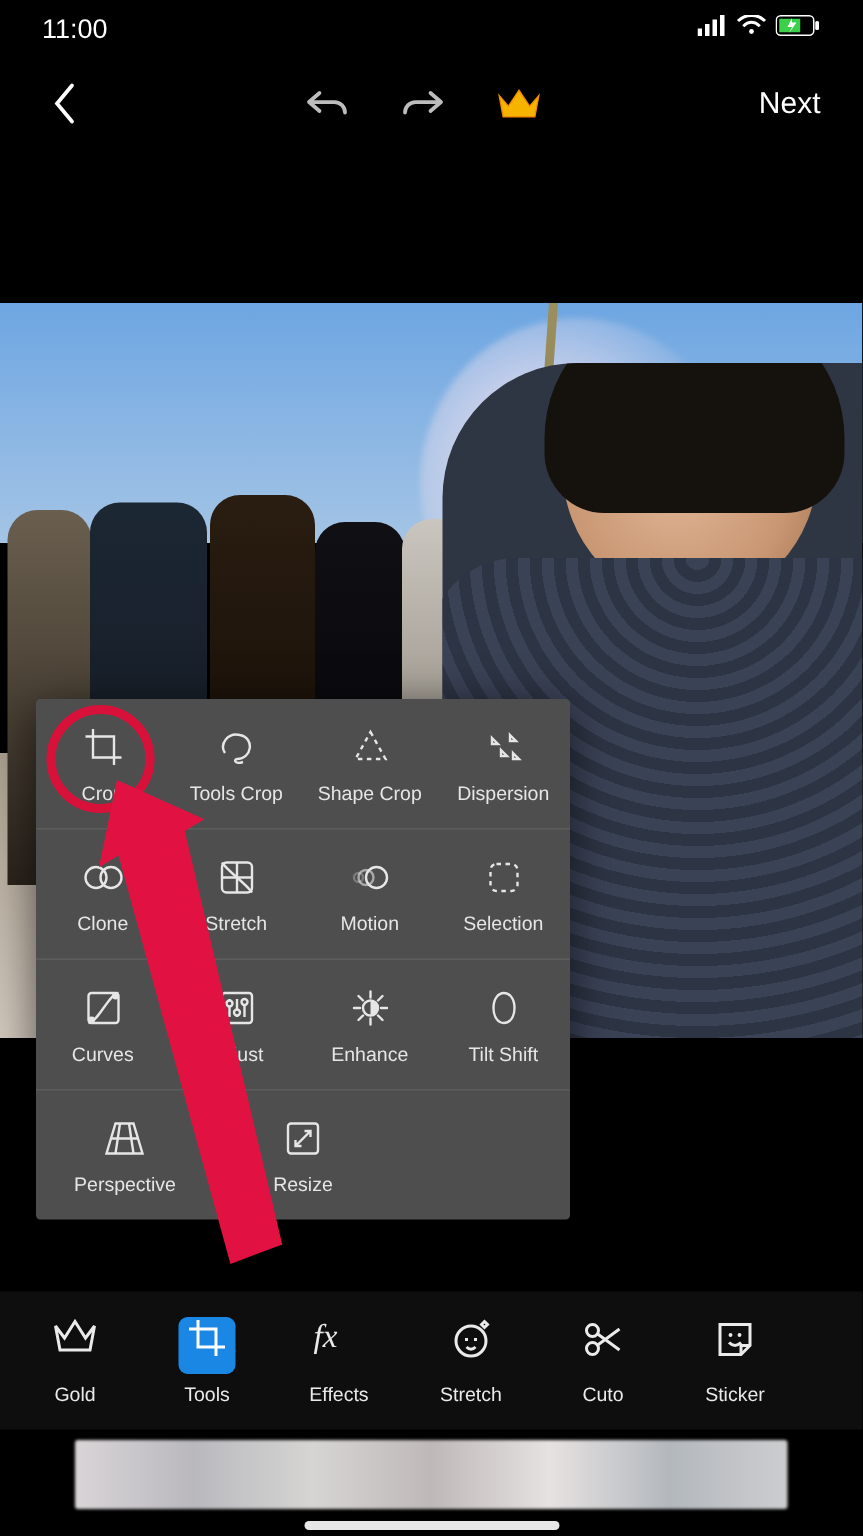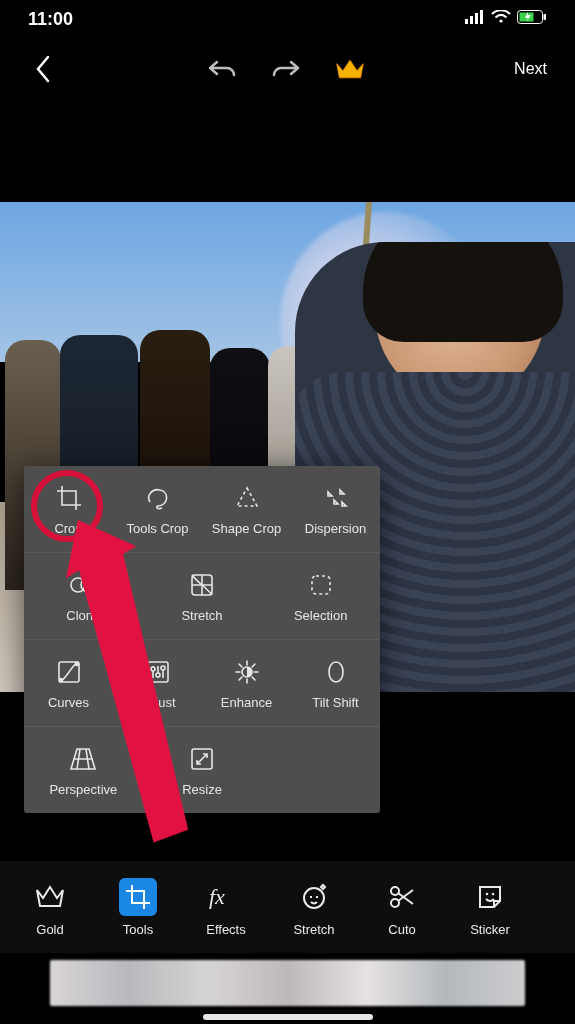--- a/index.html
+++ b/index.html
@@ -9,32 +9,32 @@
     font-family:-apple-system,Helvetica,Arial,sans-serif;
     color:#fff;
     position:relative;
     overflow:hidden;
   }
   
   .status-bar {
     display:flex; justify-content:space-between; align-items:center;
     padding:8px 28px 6px; height:36px;
   }
-  .status-time { font-weight:700; font-size:18px; }
+  .status-time { font-weight:400; font-size:18px; }
   .status-right { display:flex; gap:6px; align-items:center; }
   .status-right span { display:inline-block; }
 
   
   .top-nav {
     display:flex; align-items:center; justify-content:space-between;
     padding:18px 28px 14px;
   }
   .nav-center { display:flex; gap:34px; align-items:center; }
   .nav-btn { width:30px; height:30px; display:flex; align-items:center; justify-content:center; }
-  .next-btn { font-size:16px; font-weight:500; }
+  .next-btn { font-size:20px; font-weight:500; }
 
   
   .canvas {
     margin-top:104px;
     width:575px; height:490px;
     position:relative;
     overflow:hidden;
   }
   .canvas .sky { position:absolute; top:0; left:0; right:0; height:160px;
     background:linear-gradient(#6da6e2 0%, #a4c4e5 100%); }
@@ -122,21 +122,21 @@
     padding:0 6px;
     overflow:hidden;
   }
   .bt-item {
     width:88px; height:80px;
     display:flex; flex-direction:column; align-items:center; justify-content:center;
     gap:6px;
     font-size:13px; color:#eaeaea;
   }
   .bt-item .bic { width:38px; height:38px; border-radius:6px;
-    display:flex; align-items:center; justify-content:center; }
+    display:flex; align-items:flex-start; justify-content:center; }
   .bt-item.active .bic { background:#1b87e5; }
   .bt-item svg { stroke:#eaeaea; fill:none; stroke-width:2; }
   .bt-item.active svg { stroke:#fff; }
 
   
   .thumb-strip {
     position:absolute; bottom:18px; left:50px; right:50px; height:46px;
     background:linear-gradient(90deg,#d9d5d7,#b9b8bd,#d6d5d3,#bfb8b9,#e6e2e1,#b3b8bd,#cdcdcf);
     filter:blur(1px);
     border-radius:2px;
@@ -285,20 +285,30 @@
             <rect x="4" y="4" width="20" height="20" rx="3"></rect>
             <path d="M4 14 H24 M14 4 V24"></path>
             <path d="M4 4 C8 10 20 18 24 24"></path>
           </svg>
         </span>
       <span>Stretch</span>
     </div>
     <div class="tool-item">
       <span class="ic">
           <svg width="28" height="28" viewBox="0 0 28 28">
+            <circle cx="18" cy="14" r="7"></circle>
+            <circle cx="11" cy="14" r="5" opacity=".6"></circle>
+            <circle cx="6" cy="14" r="3" opacity=".3"></circle>
+          </svg>
+        </span>
+      <span>Motion</span>
+    </div>
+    <div class="tool-item">
+      <span class="ic">
+          <svg width="28" height="28" viewBox="0 0 28 28">
             <rect x="5" y="5" width="18" height="18" rx="4" stroke-dasharray="3 3"></rect>
           </svg>
         </span>
       <span>Selection</span>
     </div>
   </div>
 
   <div class="tools-row">
     <div class="tool-item">
       <span class="ic">

